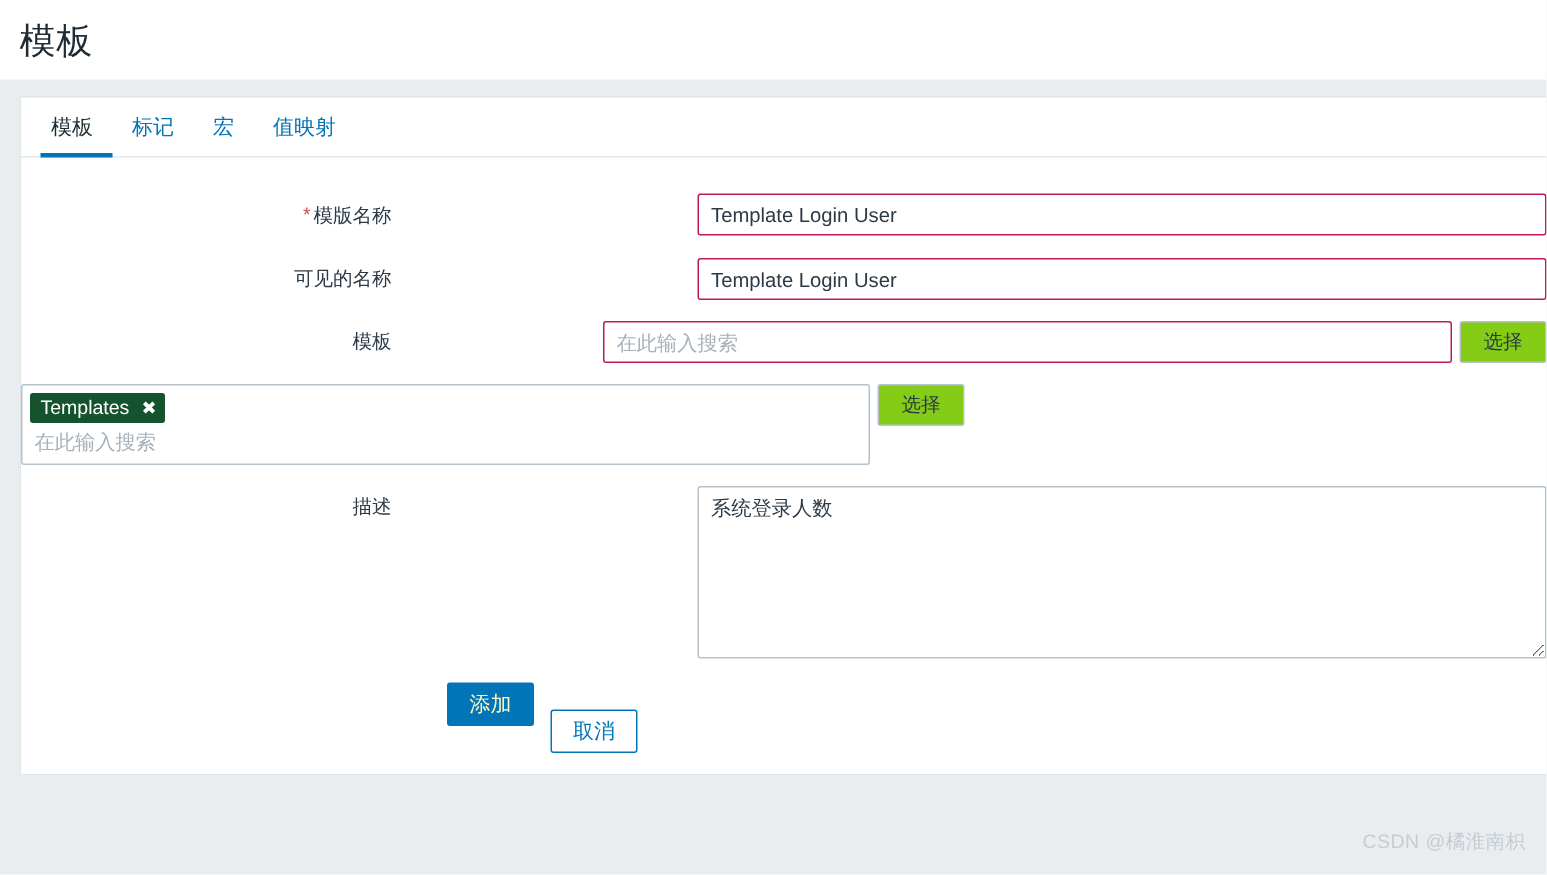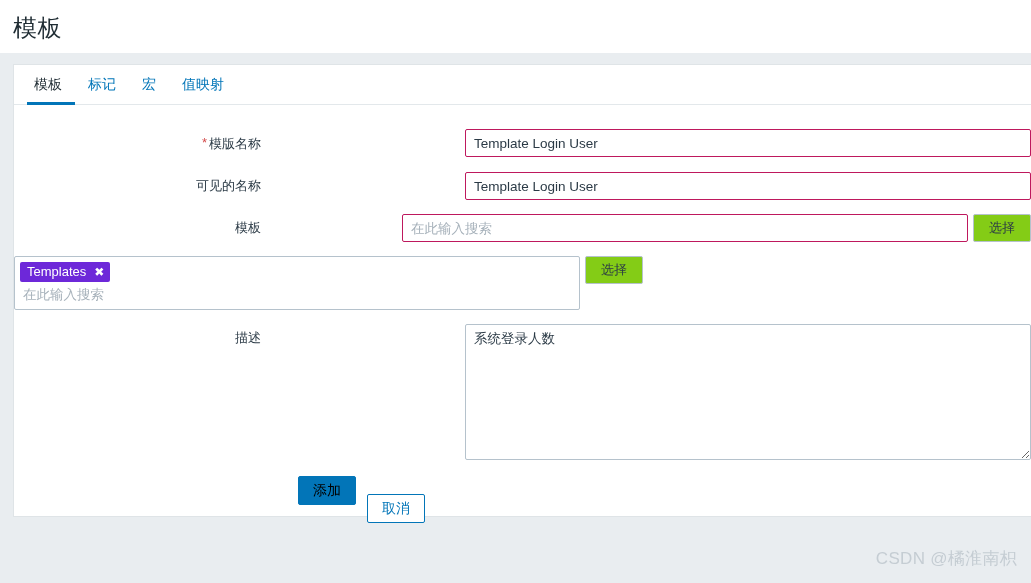--- a/index.html
+++ b/index.html
@@ -124,21 +124,21 @@
     box-sizing: border-box;
     border: 1px solid #b5c2cc;
     border-radius: 2px;
     background: #ffffff;
     padding: 5px 5px 4px 5px;
     min-height: 48px;
   }
   .chip {
     display: inline-flex;
     align-items: center;
-    background: #6d28d9;
+    background: #14532d;
     color: #ffffff;
     border-radius: 2px;
     height: 20px;
     padding: 0 6px 0 7px;
     font-size: 13px;
     line-height: 20px;
     cursor: default;
   }
   .chip-remove {
     margin-left: 8px;
@@ -173,21 +173,21 @@
     background: #84cc16;
     border: 1px solid #b5c2cc;
     border-radius: 2px;
     color: #2b3a46;
     font-family: "Liberation Sans", "DejaVu Sans", sans-serif;
     font-size: 13px;
     cursor: pointer;
   }
   .textarea {
     width: 566px;
-    height: 136px;
+    height: 115px;
     box-sizing: border-box;
     border: 1px solid #b5c2cc;
     border-radius: 2px;
     background: #ffffff;
     padding: 5px 8px;
     font-family: "Liberation Sans", "DejaVu Sans", sans-serif;
     font-size: 13.5px;
     color: #2b3a46;
     outline: none;
     resize: both;
@@ -195,21 +195,21 @@
   }
   .actions {
     display: flex;
     padding-left: 284px;
     margin-top: 16px;
   }
   .btn-primary {
     background: #0275b8;
     border: 1px solid #0275b8;
     border-radius: 2px;
-    color: #000000;
+    color: #fef9c3;
     height: 29px;
     padding: 0 14px;
     font-family: "Liberation Sans", "DejaVu Sans", sans-serif;
     font-size: 14px;
     cursor: pointer;
   }
   .btn-secondary {
     background: #ffffff;
     border: 1px solid #0275b8;
     border-radius: 2px;
@@ -219,21 +219,21 @@
     margin-left: 11px;
     font-family: "Liberation Sans", "DejaVu Sans", sans-serif;
     font-size: 14px;
     cursor: pointer;
     margin-top: 18px;
   }
   .watermark {
     position: absolute;
     right: 14px;
     bottom: 13px;
-    font-size: 17px;
+    font-size: 13px;
     color: #c5cdd3;
     letter-spacing: 0.3px;
     user-select: none;
   }
 </style>
 </head>
 <body>
 
 <div class="page-header">
   <div class="page-title">模板</div>

